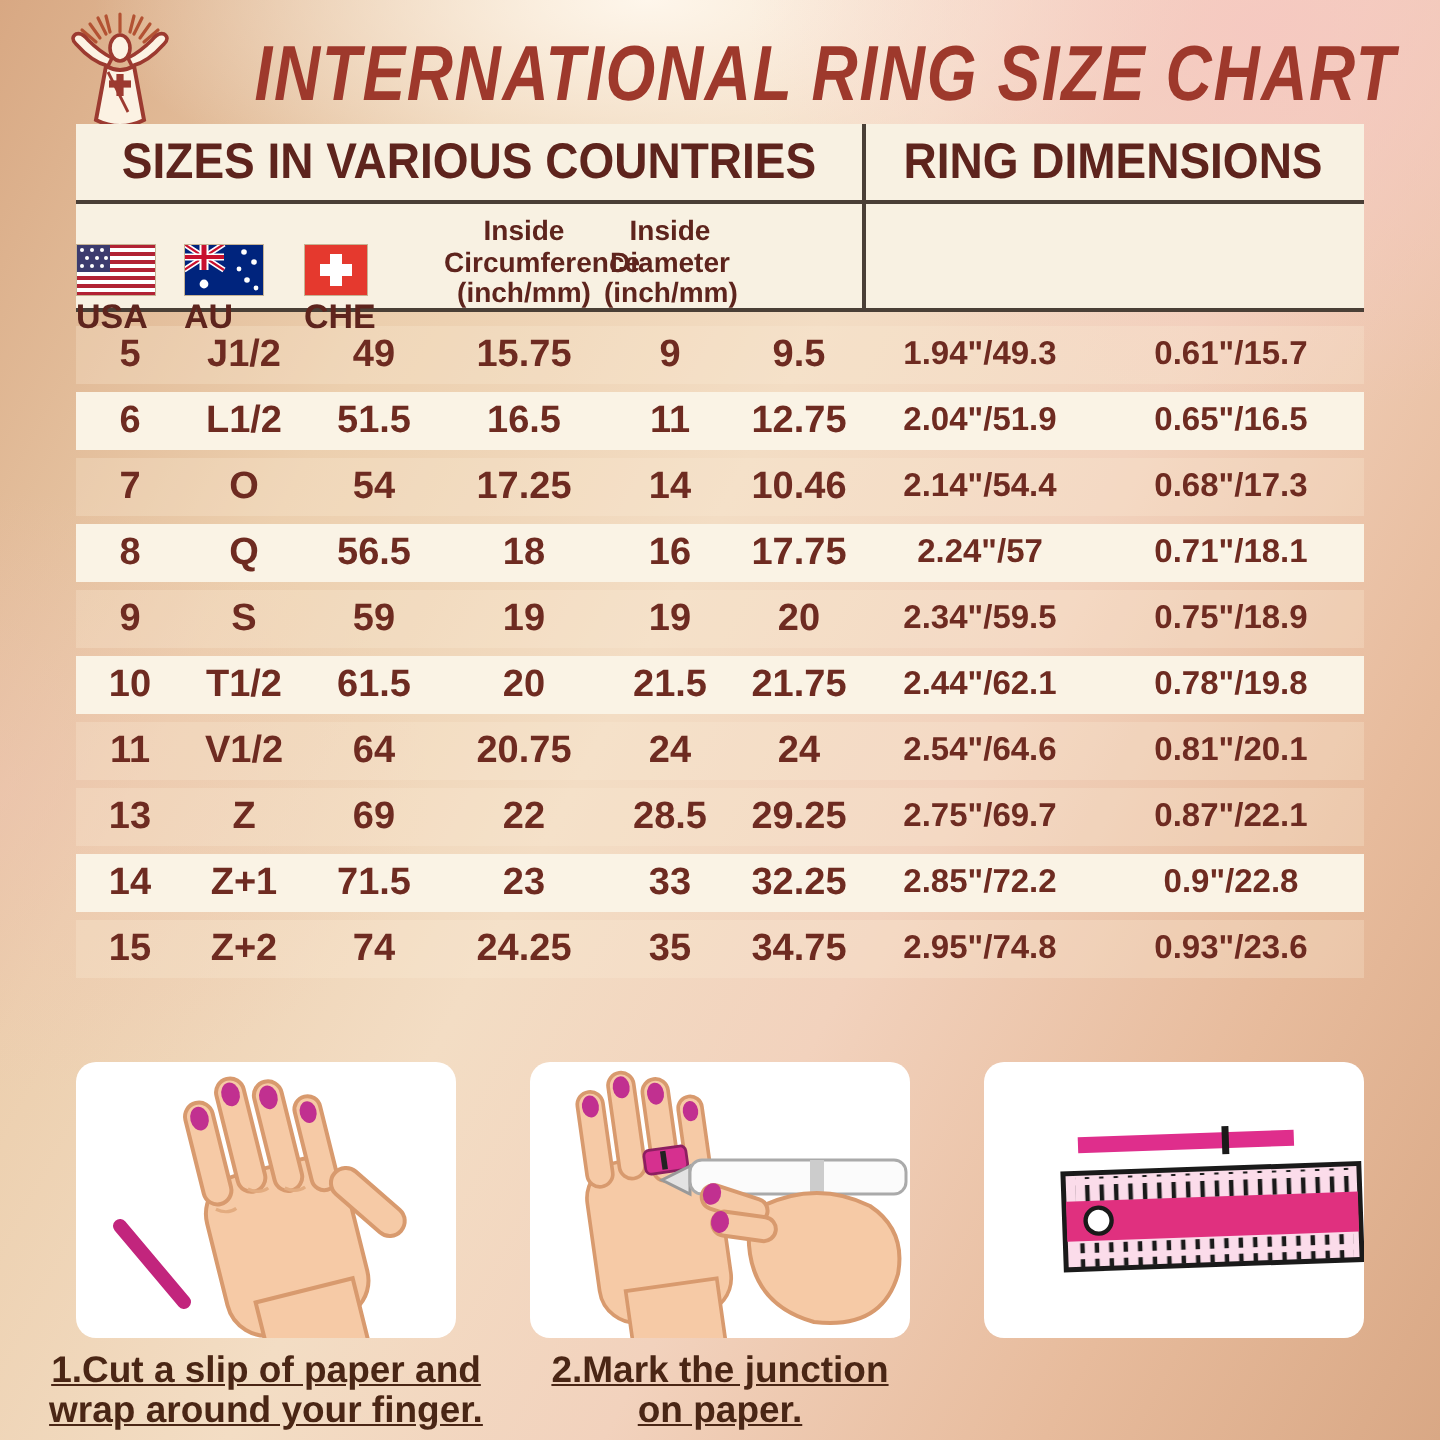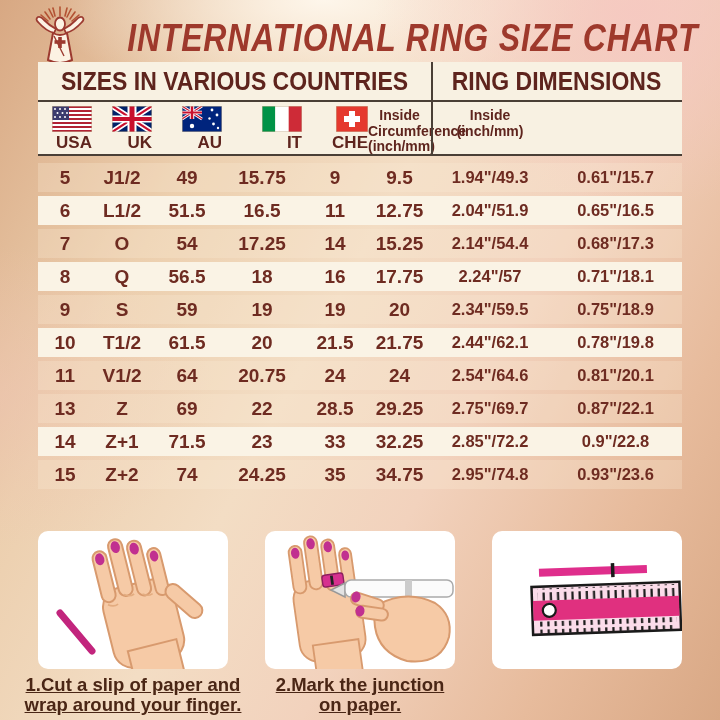--- a/index.html
+++ b/index.html
@@ -23,21 +23,21 @@
   
   .table { position:absolute; left:38px; top:62px; width:644px; }
   .thead { position:relative; background:#f8f1e2; }
   .vline { position:absolute; left:393px; top:0; bottom:0; width:2px; background:#4a3f36; }
   .group-row { display:flex; height:38px; align-items:center;justify-content:center; }
   .group-cell { text-align:center; font-weight:bold; color:#5e241d; font-size:25px; transform:scaleX(0.92); white-space:nowrap; }
   .g-left  { width:393px; }
   .g-right { width:251px; }
   .flag-row { height:56px; border-top:2px solid #4a3f36; border-bottom:2px solid #4a3f36; align-items:start; }
   .grid { display:grid; grid-template-columns:54px 60px 70px 80px 66px 63px 118px 133px; }
-  .country { display:flex; flex-direction:column; align-items:flex-end; padding-top:4px; }
+  .country { display:flex; flex-direction:column; align-items:flex-start; padding-top:20px; }
   .country svg { display:block; }
   .ccode { font-size:17px; font-weight:bold; color:#5e241d; margin-top:1px; }
   .dimhead { text-align:center; font-size:14px; font-weight:bold; color:#5e241d; line-height:1.12; padding-top:6px; }
   .tbody { margin-top:7px; }
   .trow { height:29px; margin-bottom:4px; align-items:center; text-align:center; }
   .row-a { background:rgba(250,238,216,0.28); }
   .row-b { background:#faf3e5; }
   .cell { color:#6e2b21; font-weight:bold; font-size:19px; }
   .cell.dim { font-size:16.5px; }
   
@@ -110,33 +110,20 @@
               <circle cx="3" cy="11" r="1"></circle>
                 <circle cx="8" cy="11" r="1"></circle>
                 <circle cx="13" cy="11" r="1"></circle>
             </g>
             <rect width="40" height="26" fill="none" stroke="#c6b394" stroke-width="1"></rect>
           </svg>
           <div class="ccode">USA</div>
         </div>
         <div class="country">
           <svg width="40" height="26" viewBox="0 0 40 26">
-            <rect width="40" height="26" fill="#012169"></rect>
-            <path d="M0,0 L40,26 M40,0 L0,26" stroke="#ffffff" stroke-width="5.5"></path>
-            <path d="M0,0 L40,26 M40,0 L0,26" stroke="#c8102e" stroke-width="2.2"></path>
-            <path d="M20,0 V26" stroke="#ffffff" stroke-width="9"></path>
-            <path d="M0,13 H40" stroke="#ffffff" stroke-width="7"></path>
-            <path d="M20,0 V26" stroke="#c8102e" stroke-width="5"></path>
-            <path d="M0,13 H40" stroke="#c8102e" stroke-width="4"></path>
-            <rect width="40" height="26" fill="none" stroke="#c6b394" stroke-width="1"></rect>
-          </svg>
-          <div class="ccode">UK</div>
-        </div>
-        <div class="country">
-          <svg width="40" height="26" viewBox="0 0 40 26">
             <rect width="40" height="26" fill="#00247d"></rect>
             <g>
               <path d="M0,0 L20,13 M20,0 L0,13" stroke="#ffffff" stroke-width="2.8"></path>
               <path d="M0,0 L20,13 M20,0 L0,13" stroke="#c8102e" stroke-width="1.1"></path>
               <path d="M10,0 V13" stroke="#ffffff" stroke-width="4.5"></path>
               <path d="M0,6.5 H20" stroke="#ffffff" stroke-width="3.5"></path>
               <path d="M10,0 V13" stroke="#c8102e" stroke-width="2.5"></path>
               <path d="M0,6.5 H20" stroke="#c8102e" stroke-width="2"></path>
             </g>
             <g fill="#ffffff">
@@ -145,44 +132,36 @@
                 <circle cx="35" cy="9" r="1.4"></circle>
               <circle cx="27.5" cy="12.5" r="1.2"></circle>
                 <circle cx="31.5" cy="18" r="1.4"></circle>
               <circle cx="36" cy="22" r="1.2"></circle>
             </g>
             <rect width="40" height="26" fill="none" stroke="#c6b394" stroke-width="1"></rect>
           </svg>
           <div class="ccode">AU</div>
         </div>
         <div class="country">
-          <svg width="40" height="26" viewBox="0 0 40 26">
-            <rect width="13.3" height="26" fill="#009246"></rect>
-            <rect x="13.3" width="13.4" height="26" fill="#ffffff"></rect>
-            <rect x="26.7" width="13.3" height="26" fill="#ce2b37"></rect>
-            <rect width="40" height="26" fill="none" stroke="#c6b394" stroke-width="1"></rect>
-          </svg>
-          <div class="ccode">IT</div>
-        </div>
-        <div class="country">
           <svg width="32" height="26" viewBox="0 0 32 26">
             <rect width="32" height="26" fill="#e5392e"></rect>
             <rect x="13" y="5" width="6" height="16" fill="#ffffff"></rect>
             <rect x="8" y="10" width="16" height="6" fill="#ffffff"></rect>
             <rect width="32" height="26" fill="none" stroke="#c6b394" stroke-width="1"></rect>
           </svg>
           <div class="ccode">CHE</div>
         </div>
         <div class="dimhead">
           <div>Inside</div>
           <div>Circumference</div>
           <div>(inch/mm)</div>
         </div>
         <div class="dimhead">
           <div>Inside</div>
+          <div>Diameter</div>
           <div>(inch/mm)</div>
         </div>
       </div>
       <div class="vline"></div>
     </div>
     <div class="tbody">
         <div class="trow grid row-a">
           <div class="cell">5</div>
           <div class="cell">J1/2</div>
           <div class="cell">49</div>
@@ -201,21 +180,21 @@
           <div class="cell">12.75</div>
           <div class="cell dim">2.04"/51.9</div>
           <div class="cell dim">0.65"/16.5</div>
         </div>
         <div class="trow grid row-a">
           <div class="cell">7</div>
           <div class="cell">O</div>
           <div class="cell">54</div>
           <div class="cell">17.25</div>
           <div class="cell">14</div>
-          <div class="cell">15.25</div>
+          <div class="cell">10.46</div>
           <div class="cell dim">2.14"/54.4</div>
           <div class="cell dim">0.68"/17.3</div>
         </div>
         <div class="trow grid row-b">
           <div class="cell">8</div>
           <div class="cell">Q</div>
           <div class="cell">56.5</div>
           <div class="cell">18</div>
           <div class="cell">16</div>
           <div class="cell">17.75</div>

